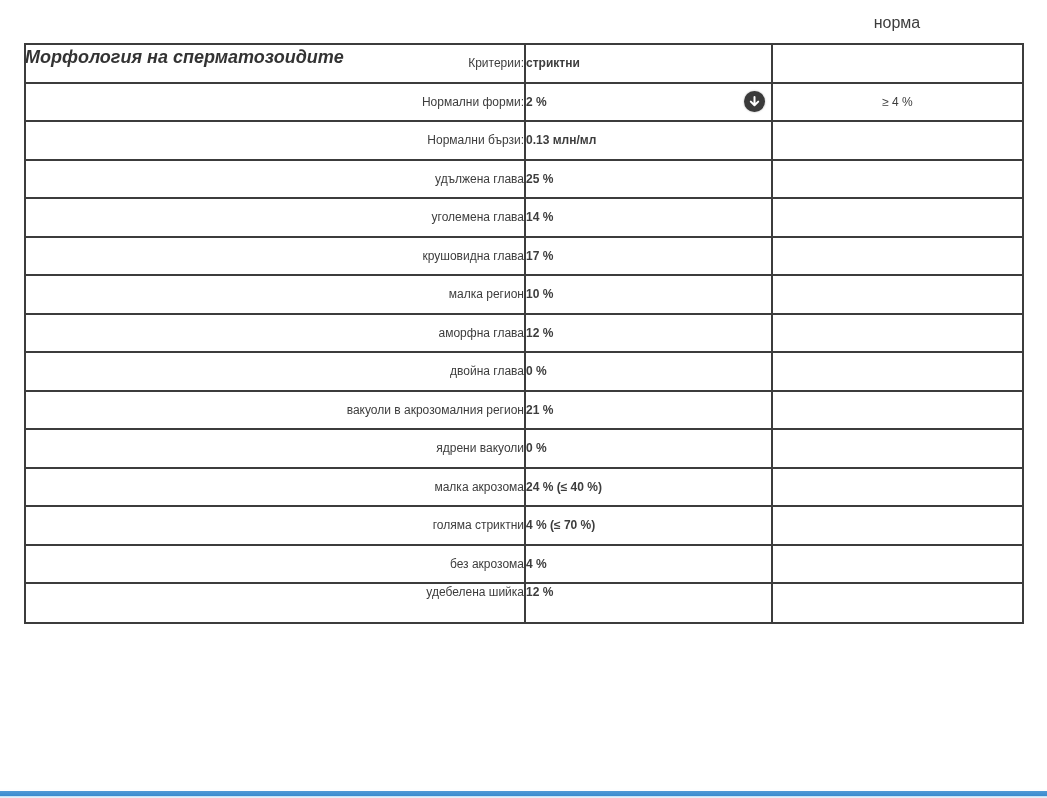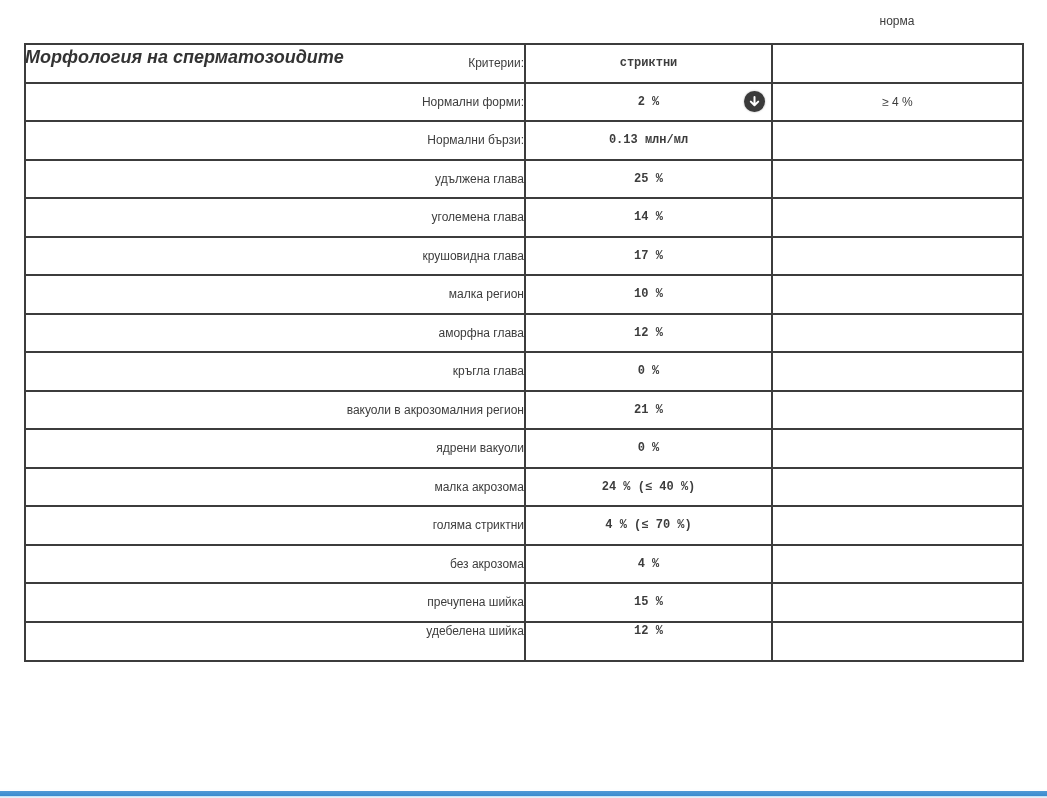--- a/index.html
+++ b/index.html
@@ -32,21 +32,21 @@
     color: #333333;
     white-space: nowrap;
     margin-top: 35px;
   }
   .norm-header {
     position: absolute;
     left: 747px;
     width: 250px;
     top: 2px;
     text-align: center;
-    font-size: 12px;
+    font-size: 16px;
     color: #3d3d3d;
   }
   table.morph-table {
     position: absolute;
     top: 43px;
     left: 24px;
     width: 998px;
     border-collapse: collapse;
     table-layout: fixed;
   }
@@ -61,24 +61,23 @@
     padding: 0;
     vertical-align: middle;
     overflow: hidden;
     white-space: nowrap;
   }
   td.cell-label {
     text-align: right;
     padding-right: 9px;
   }
   td.cell-value {
-    text-align: center;
+    text-align: left;
     font-weight: bold;
     position: relative;
-    font-family: Liberation Mono, monospace;
   }
   td.cell-norm {
     text-align: center;
   }
   tr.last-row td {
     vertical-align: top;
     padding-top: 1px;
   }
   .icon-circle {
     position: absolute;
@@ -163,21 +162,21 @@
         <td class="cell-label">малка регион</td>
         <td class="cell-value"><span>10 %</span></td>
         <td class="cell-norm"></td>
       </tr>
       <tr>
         <td class="cell-label">аморфна глава</td>
         <td class="cell-value"><span>12 %</span></td>
         <td class="cell-norm"></td>
       </tr>
       <tr>
-        <td class="cell-label">кръгла глава</td>
+        <td class="cell-label">двойна глава</td>
         <td class="cell-value"><span>0 %</span></td>
         <td class="cell-norm"></td>
       </tr>
       <tr>
         <td class="cell-label">вакуоли в акрозомалния регион</td>
         <td class="cell-value"><span>21 %</span></td>
         <td class="cell-norm"></td>
       </tr>
       <tr>
         <td class="cell-label">ядрени вакуоли</td>
@@ -190,25 +189,20 @@
         <td class="cell-norm"></td>
       </tr>
       <tr>
         <td class="cell-label">голяма стриктни</td>
         <td class="cell-value"><span>4 % (≤ 70 %)</span></td>
         <td class="cell-norm"></td>
       </tr>
       <tr>
         <td class="cell-label">без акрозома</td>
         <td class="cell-value"><span>4 %</span></td>
-        <td class="cell-norm"></td>
-      </tr>
-      <tr>
-        <td class="cell-label">пречупена шийка</td>
-        <td class="cell-value"><span>15 %</span></td>
         <td class="cell-norm"></td>
       </tr>
       <tr class="last-row">
         <td class="cell-label">удебелена шийка</td>
         <td class="cell-value"><span>12 %</span></td>
         <td class="cell-norm"></td>
       </tr>
     </tbody>
 </table>
 

